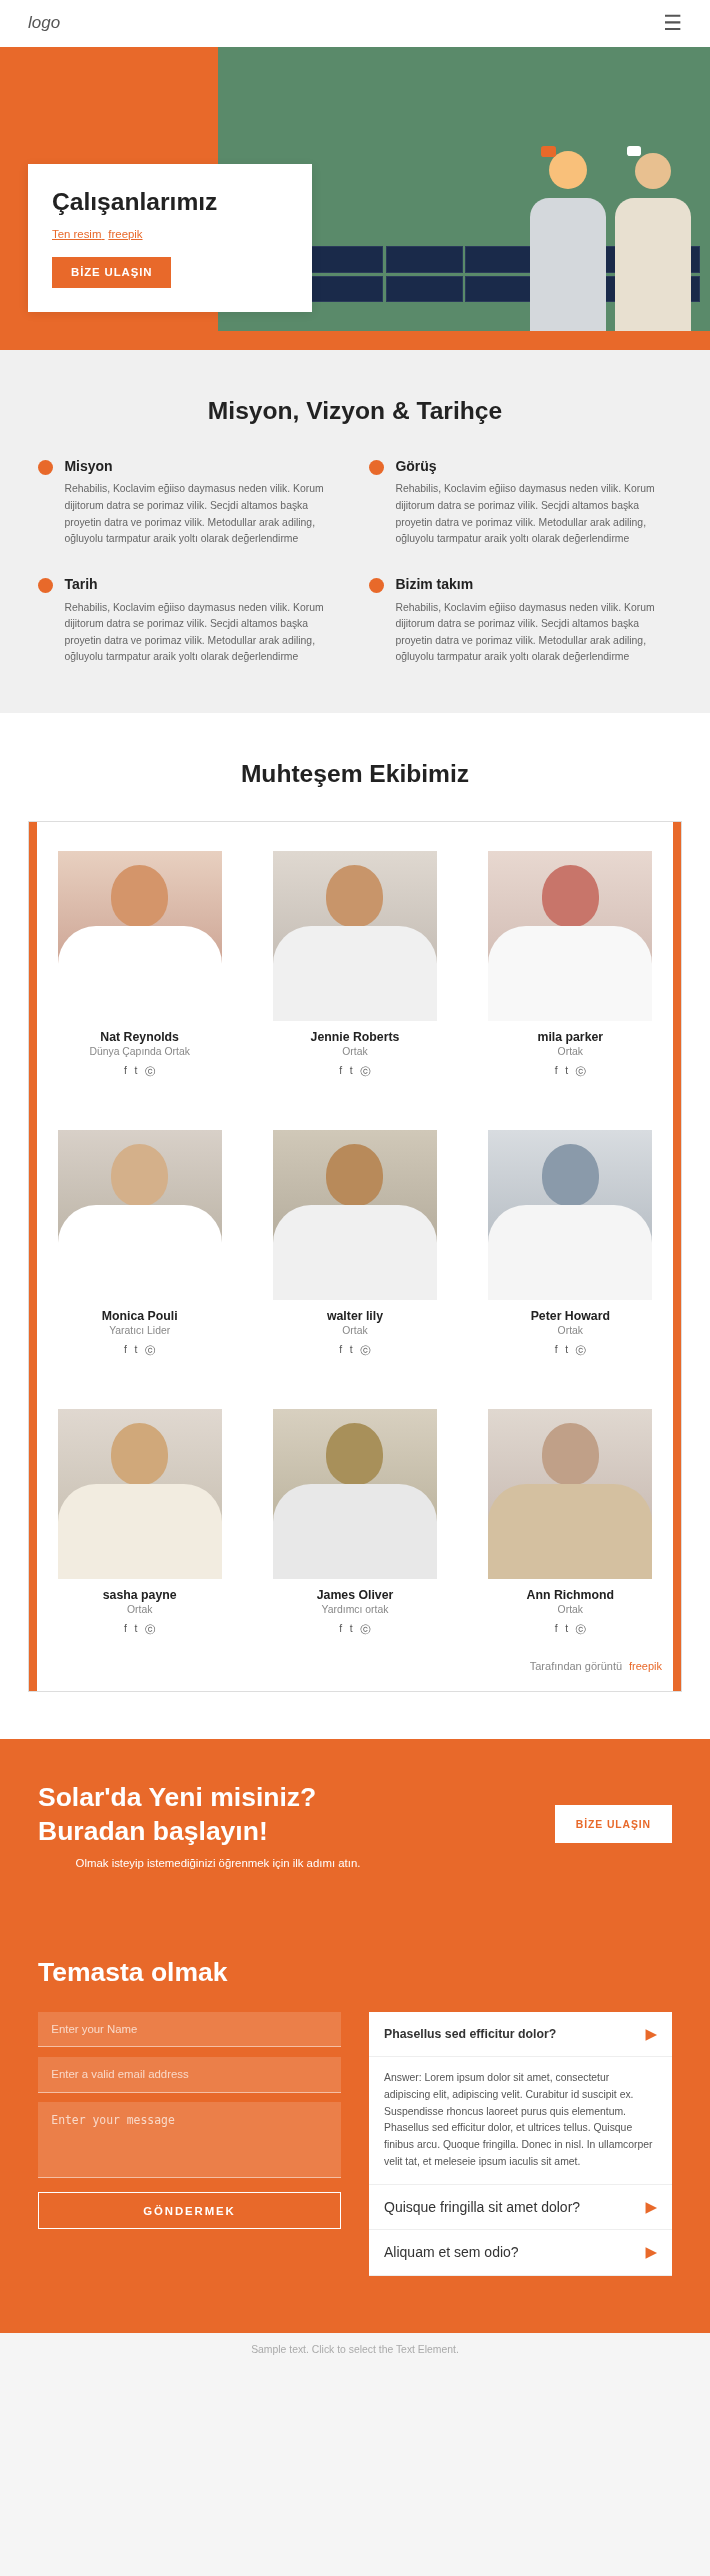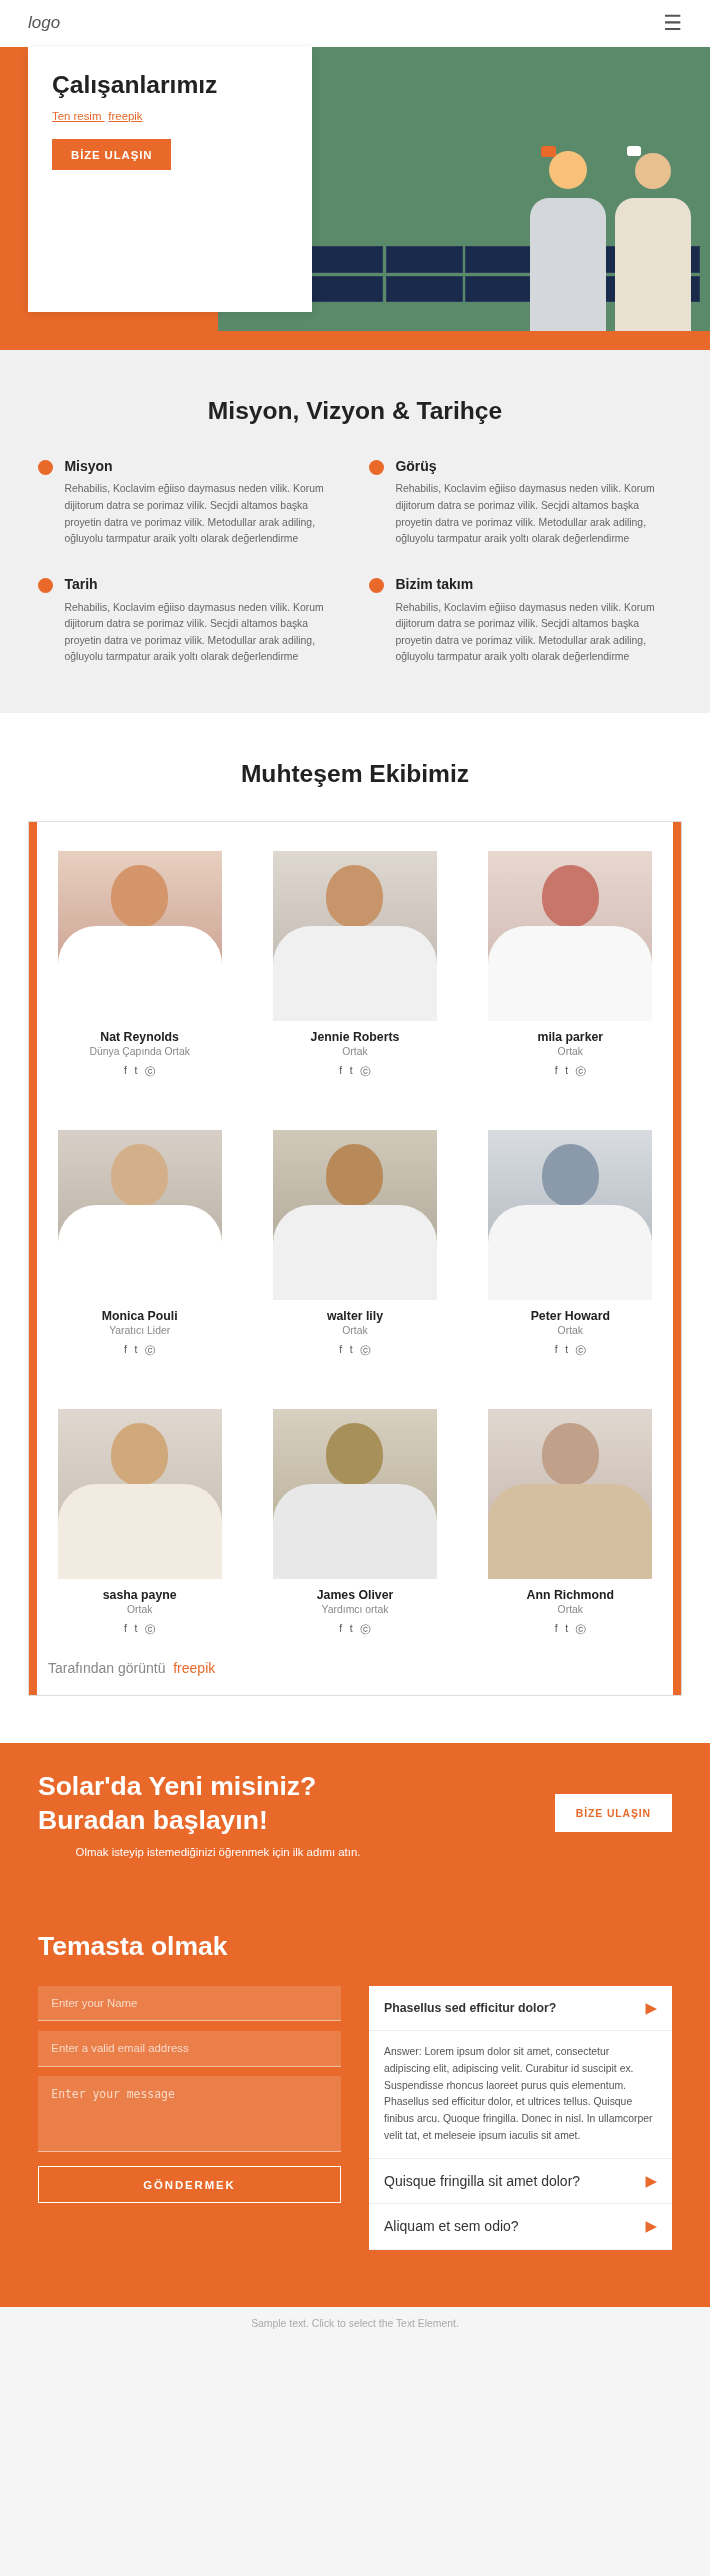--- a/index.html
+++ b/index.html
@@ -9,21 +9,21 @@
     .header {
       display: flex; justify-content: space-between; align-items: center;
       padding: 11.4px 28px; background: #fff;
     }
     .header-logo { font-size: 17px; color: #555; font-style: italic; }
     .hamburger { font-size: 21px; color: #555; cursor: pointer; }
 
     
     .hero {
       position: relative; background: #e8692a; min-height: 303px;
-      display: flex; padding-bottom: 38px;
+      display: flex; align-items: flex-end; padding-bottom: 38px;
     }
     .hero-image {
       position: absolute; top: 0; right: 0; width: 492px; height: 284px;
       background: linear-gradient(135deg, #4a7c59 0%, #2d5a3d 30%, #1a3a2a 60%, #0d1f17 100%);
       overflow: hidden;
     }
     .hero-image-inner {
       width: 100%; height: 100%;
       background: #5a8a6a;
       position: relative;
@@ -98,27 +98,27 @@
       width: 100%; height: 170px; background: #ccc;
       margin-bottom: 9.5px; overflow: hidden; position: relative;
     }
 
     .team-name { font-size: 12.3px; font-weight: bold; color: #222; margin-bottom: 1.9px; }
     .team-role { font-size: 10.4px; color: #888; margin-bottom: 7.6px; }
     .team-social { display: flex; justify-content: center; gap: 7.6px; }
     .social-icon { font-size: 10.4px; color: #555; }
 
     .team-credit {
-      text-align: left; margin-top: 14px; font-size: 14px; color: #888;
+      text-align: right; margin-top: 14px; font-size: 11px; color: #888;
     }
     .team-credit a { color: #e8692a; }
 
     
     .cta-section {
-      background: #e8692a; padding: 26px 38px;
+      background: #e8692a; padding: 41px 38px;
       display: flex; align-items: center; justify-content: space-between;
       flex-wrap: wrap; gap: 19px;
     }
     .cta-content h2 { font-size: 26.5px; font-weight: bold; color: #fff; max-width: 360px; line-height: 1.3; }
     .cta-content p { font-size: 11.4px; color: #fff; margin-top: 7.6px; max-width: 360px; text-align: center; }
     .btn-white {
       background: #fff; color: #e8692a; border: none;
       padding: 13.3px 21px; font-size: 10.4px; font-weight: bold;
       cursor: pointer; letter-spacing: 0.9px; text-transform: uppercase;
       white-space: nowrap;

